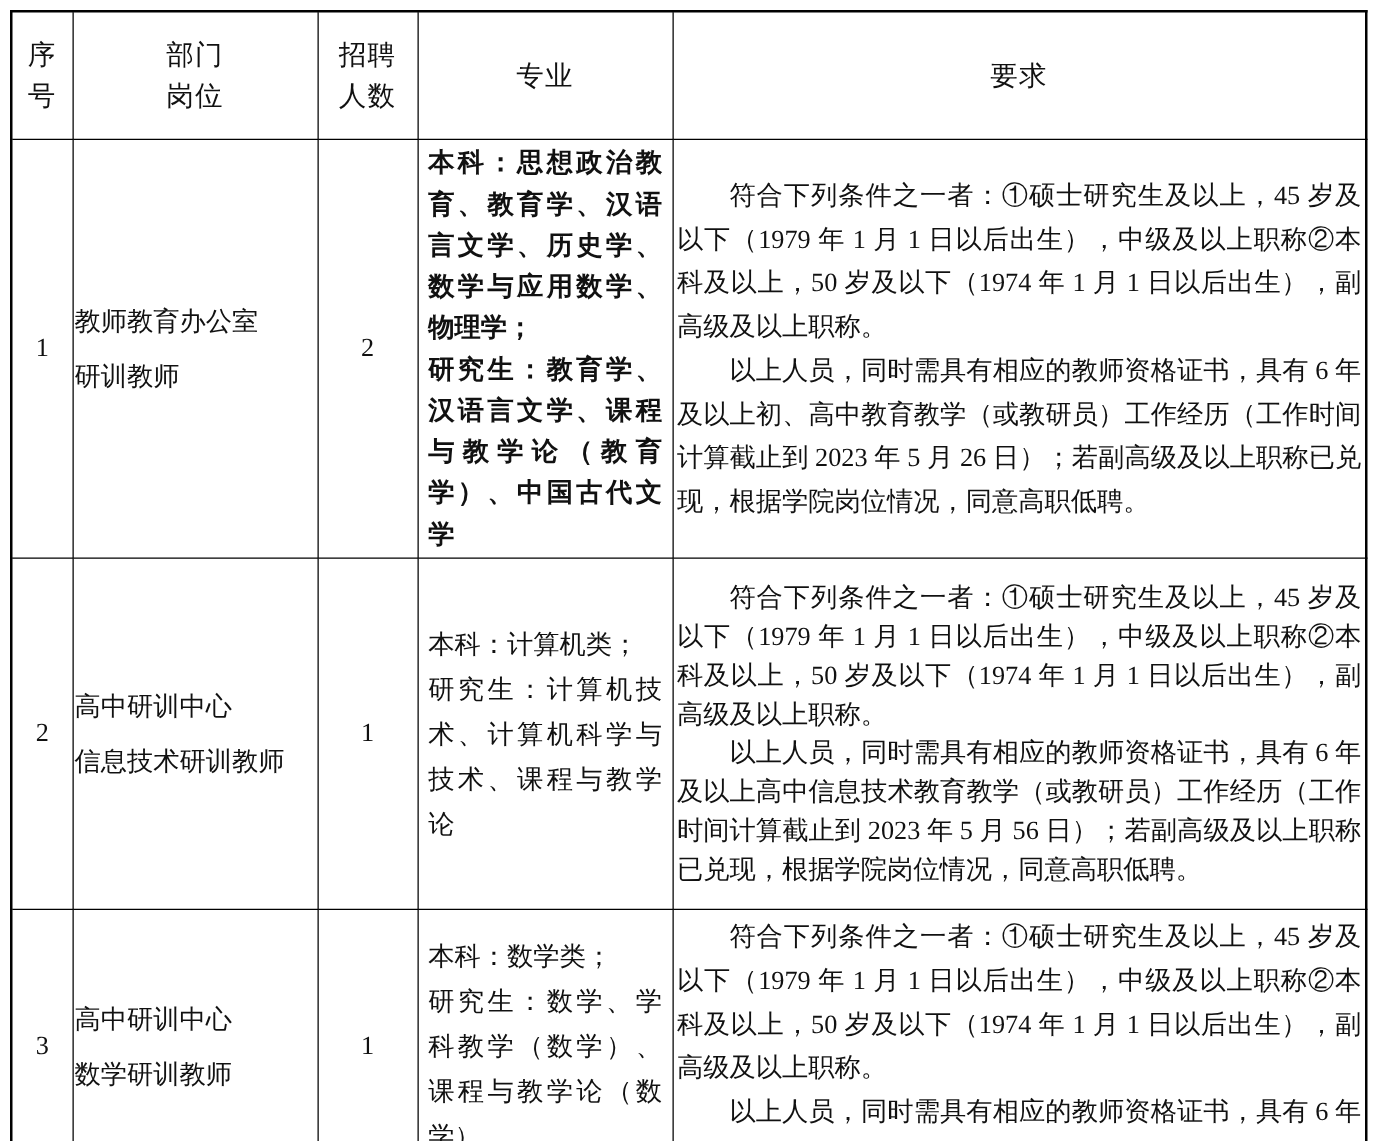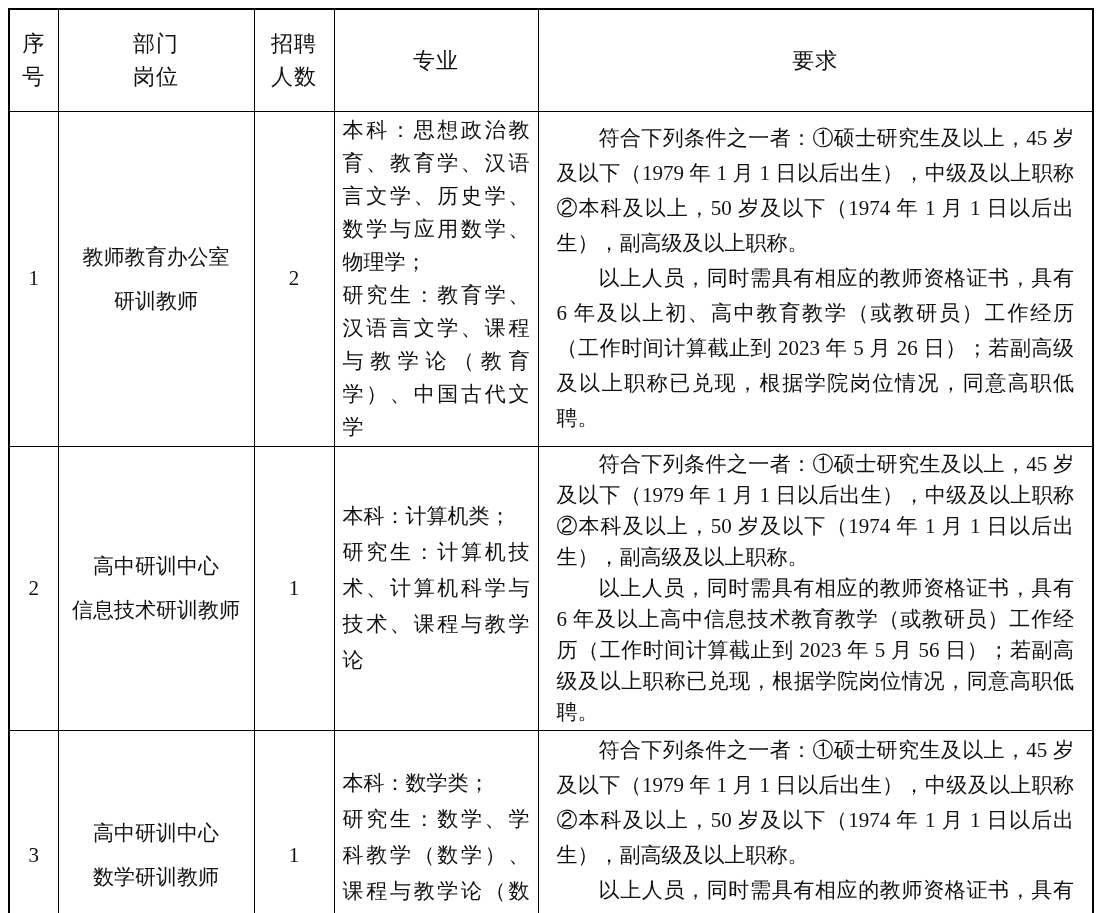--- a/index.html
+++ b/index.html
@@ -41,37 +41,37 @@
     line-height: 33px;
     white-space: pre-line;
     letter-spacing: 1px;
   }
   
   td.center-cell {
     text-align: center;
     font-size: 21px;
   }
   td.dept-cell {
-    text-align: center;
+    text-align: left;
     font-size: 21px;
     line-height: 44px;
     white-space: pre-line;
   }
   
   td.major-cell { padding: 2px 8px; }
   td.major-cell p {
     margin: 0;
     font-size: 21px;
     line-height: 36px;
     text-align: justify;
     text-justify: inter-ideograph;
   }
-  tr.row-1 td.major-cell p { line-height: 33px; }
+  tr.row-1 td.major-cell p { line-height: 33px; font-weight: bold; }
   
-  td.req-cell { padding: 2px 18px; }
+  td.req-cell { padding: 2px 3px; }
   td.req-cell p {
     margin: 0;
     font-size: 21px;
     line-height: 35px;
     text-align: justify;
     text-justify: inter-ideograph;
     text-indent: 2em;
   }
   tr.row-2 td.req-cell p { line-height: 31px; }
 </style>

